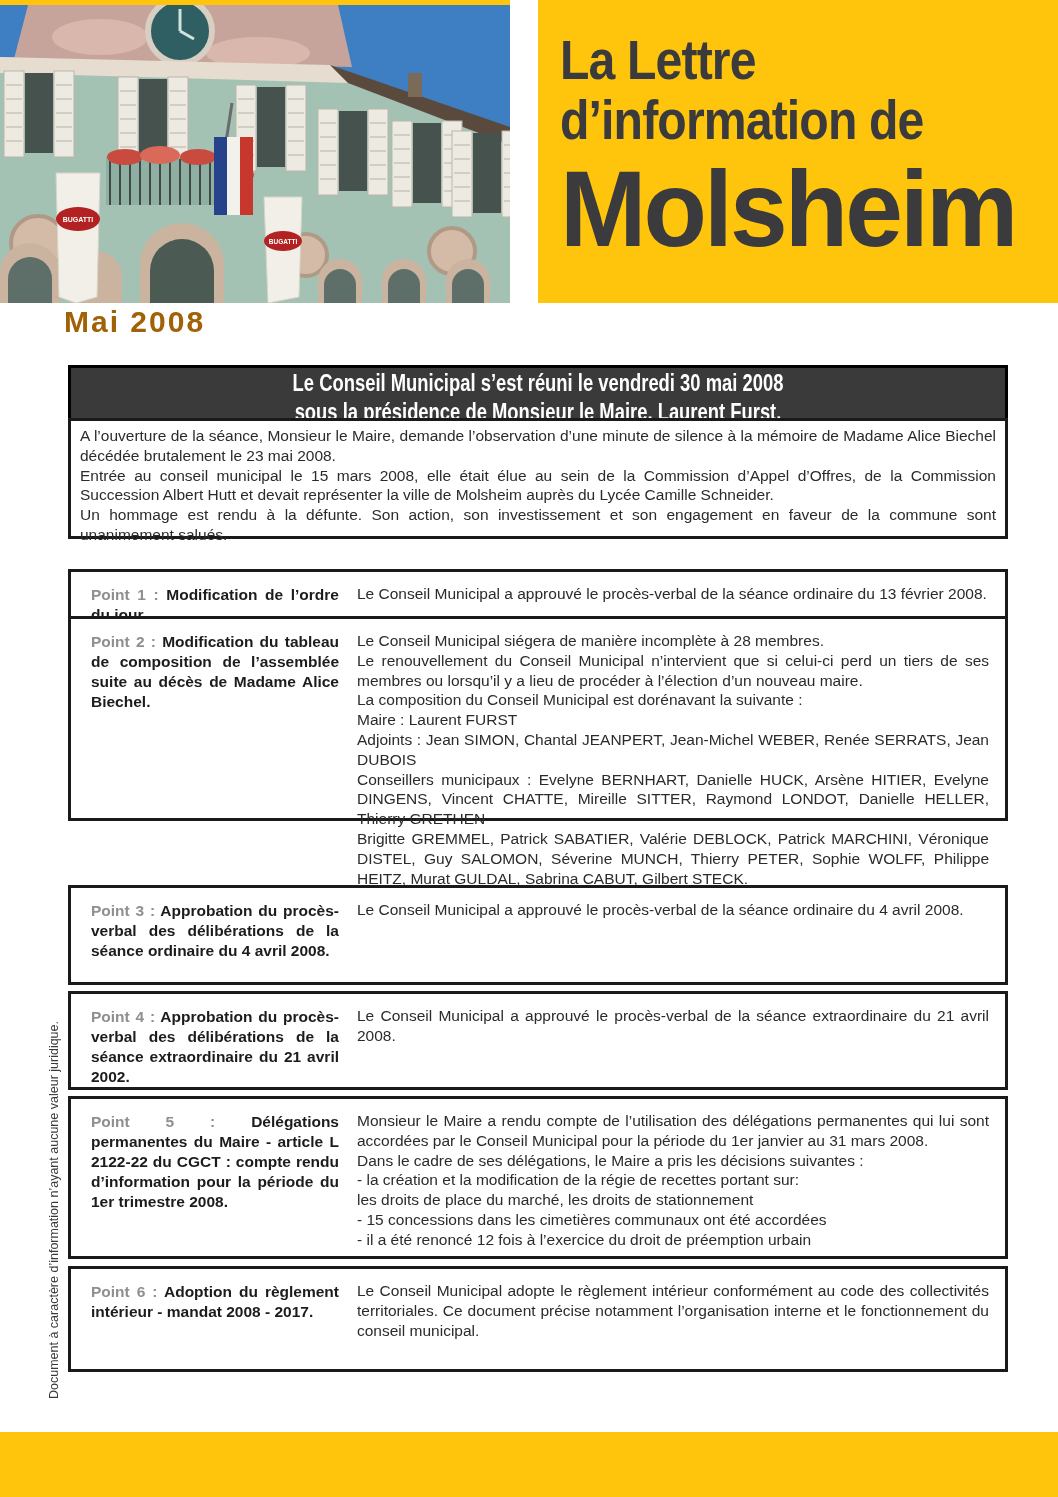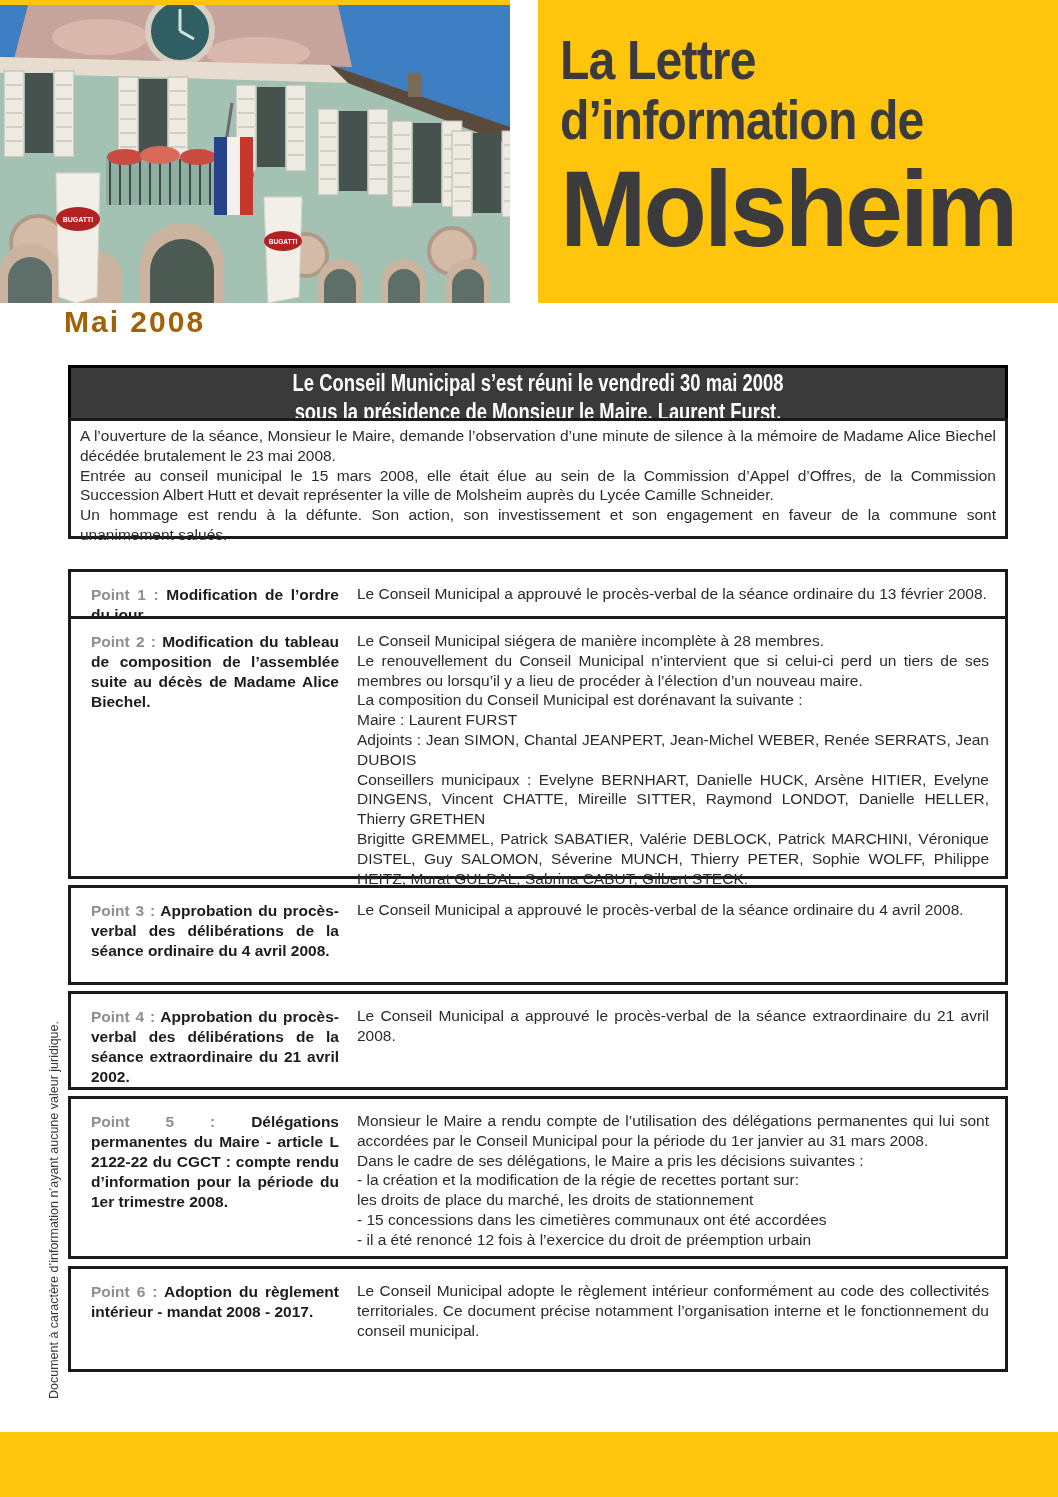--- a/index.html
+++ b/index.html
@@ -32,21 +32,21 @@
   #intro-box{top:418px;height:121px;padding:5px 9px 0 9px;}
 
   .point-box{display:flex;}
   .pt-left{width:282px;box-sizing:border-box;padding:13px 14px 0 20px;text-align:justify;
            font-weight:bold;font-size:15.5px;line-height:20px;}
   .pt-label{color:#8F8F8F;}
   .pt-title{color:#1c1c1c;}
   .pt-right{flex:1;box-sizing:border-box;padding:12px 16px 0 4px;}
 
   #point-1{top:569px;height:54px;}
-  #point-2{top:616px;height:263px;}
+  #point-2{top:616px;height:205px;}
   #point-3{top:885px;height:100px;}
   #point-4{top:991px;height:99px;}
   #point-5{top:1096px;height:163px;}
   #point-6{top:1266px;height:106px;}
 
   
   #sidebar-note{position:absolute;left:47px;top:1399px;transform:rotate(-90deg);transform-origin:0 0;
                 font-size:12.5px;color:#3a3a3a;white-space:nowrap;}
 
   

